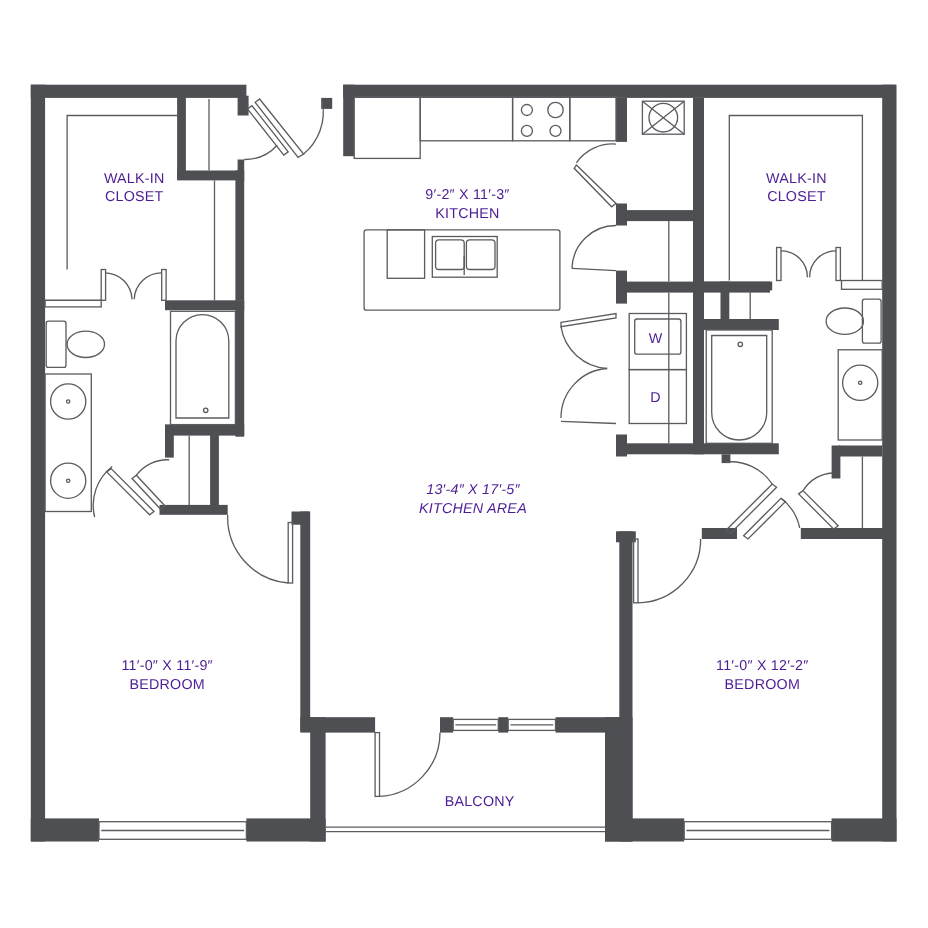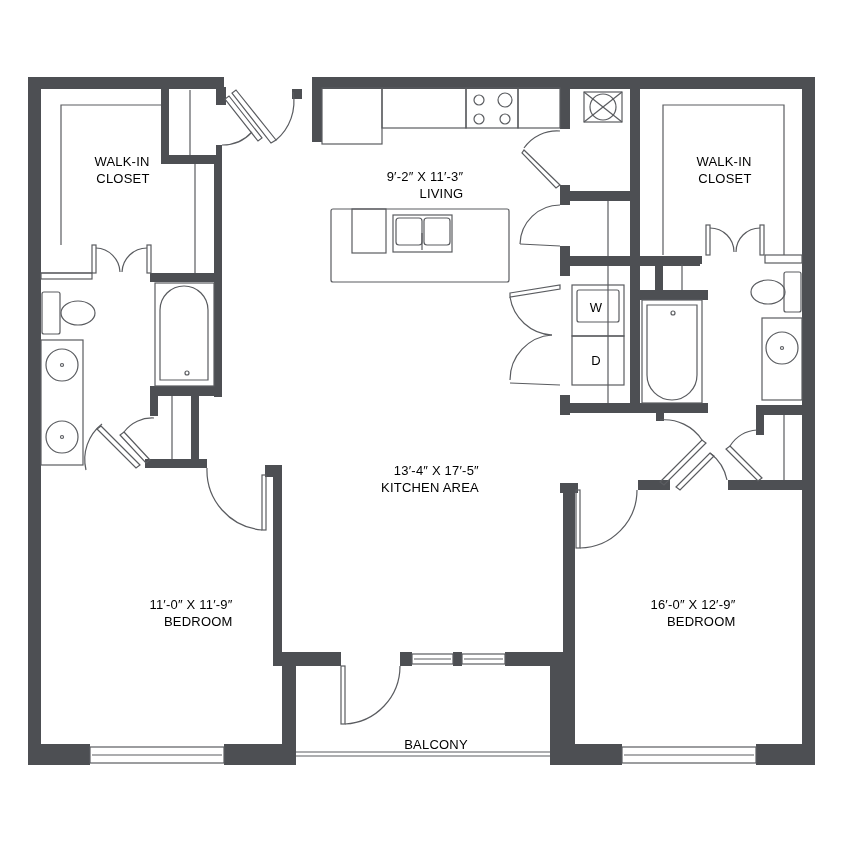--- a/index.html
+++ b/index.html
@@ -1,18 +1,18 @@
 <!DOCTYPE html>
 <html><head>
 <meta charset="utf-8">
 <style>
   html,body{margin:0;padding:0;background:#ffffff;}
   body{width:844px;height:844px;overflow:hidden;position:relative;font-family:"Liberation Sans","DejaVu Sans",sans-serif;}
   #plan{position:absolute;left:0;top:0;width:844px;height:844px;}
-  .lbl{position:absolute;text-align:right;color:#000000;font-size:13px;line-height:17px;letter-spacing:0.2px;transform:translateX(-50%);white-space:nowrap;}
+  .lbl{position:absolute;text-align:center;color:#4c1d95;font-size:13px;line-height:17px;letter-spacing:0.2px;transform:translateX(-50%);white-space:nowrap;}
   .lbl span{display:block;}
 </style>
 </head>
 <body>
 
 <svg id="plan" viewBox="0 0 844 844" xmlns="http://www.w3.org/2000/svg">
   <g fill="#4d4f53" stroke="none">
 
     <rect x="28" y="77" width="196" height="12"></rect>
     <rect x="312" y="77" width="502" height="12"></rect>
@@ -191,35 +191,35 @@
 <div class="lbl" style="left:122px;top:153px;">
   <span>WALK-IN</span>
   <span>CLOSET</span>
 </div>
 <div class="lbl" style="left:724px;top:153px;">
   <span>WALK-IN</span>
   <span>CLOSET</span>
 </div>
 <div class="lbl" style="left:425px;top:168px;">
   <span>9′-2″ X 11′-3″</span>
-  <span>LIVING</span>
-</div>
-<div class="lbl" style="left:430px;top:462px;">
+  <span>KITCHEN</span>
+</div>
+<div class="lbl" style="left:430px;top:436px;font-style:italic;">
   <span>13′-4″ X 17′-5″</span>
   <span>KITCHEN AREA</span>
 </div>
-<div class="lbl" style="left:152px;top:596px;margin-left:39px;">
+<div class="lbl" style="left:152px;top:596px;">
   <span>11′-0″ X 11′-9″</span>
   <span>BEDROOM</span>
 </div>
 <div class="lbl" style="left:693px;top:596px;">
-  <span>16′-0″ X 12′-9″</span>
+  <span>11′-0″ X 12′-2″</span>
   <span>BEDROOM</span>
 </div>
-<div class="lbl" style="left:436px;top:736px;">
+<div class="lbl" style="left:436px;top:720px;">
   <span>BALCONY</span>
 </div>
 <div class="lbl" style="left:596px;top:299px;font-size:13px;">
   <span>W</span>
 </div>
 <div class="lbl" style="left:596px;top:352px;font-size:13px;">
   <span>D</span>
 </div>
 
 </body></html>

